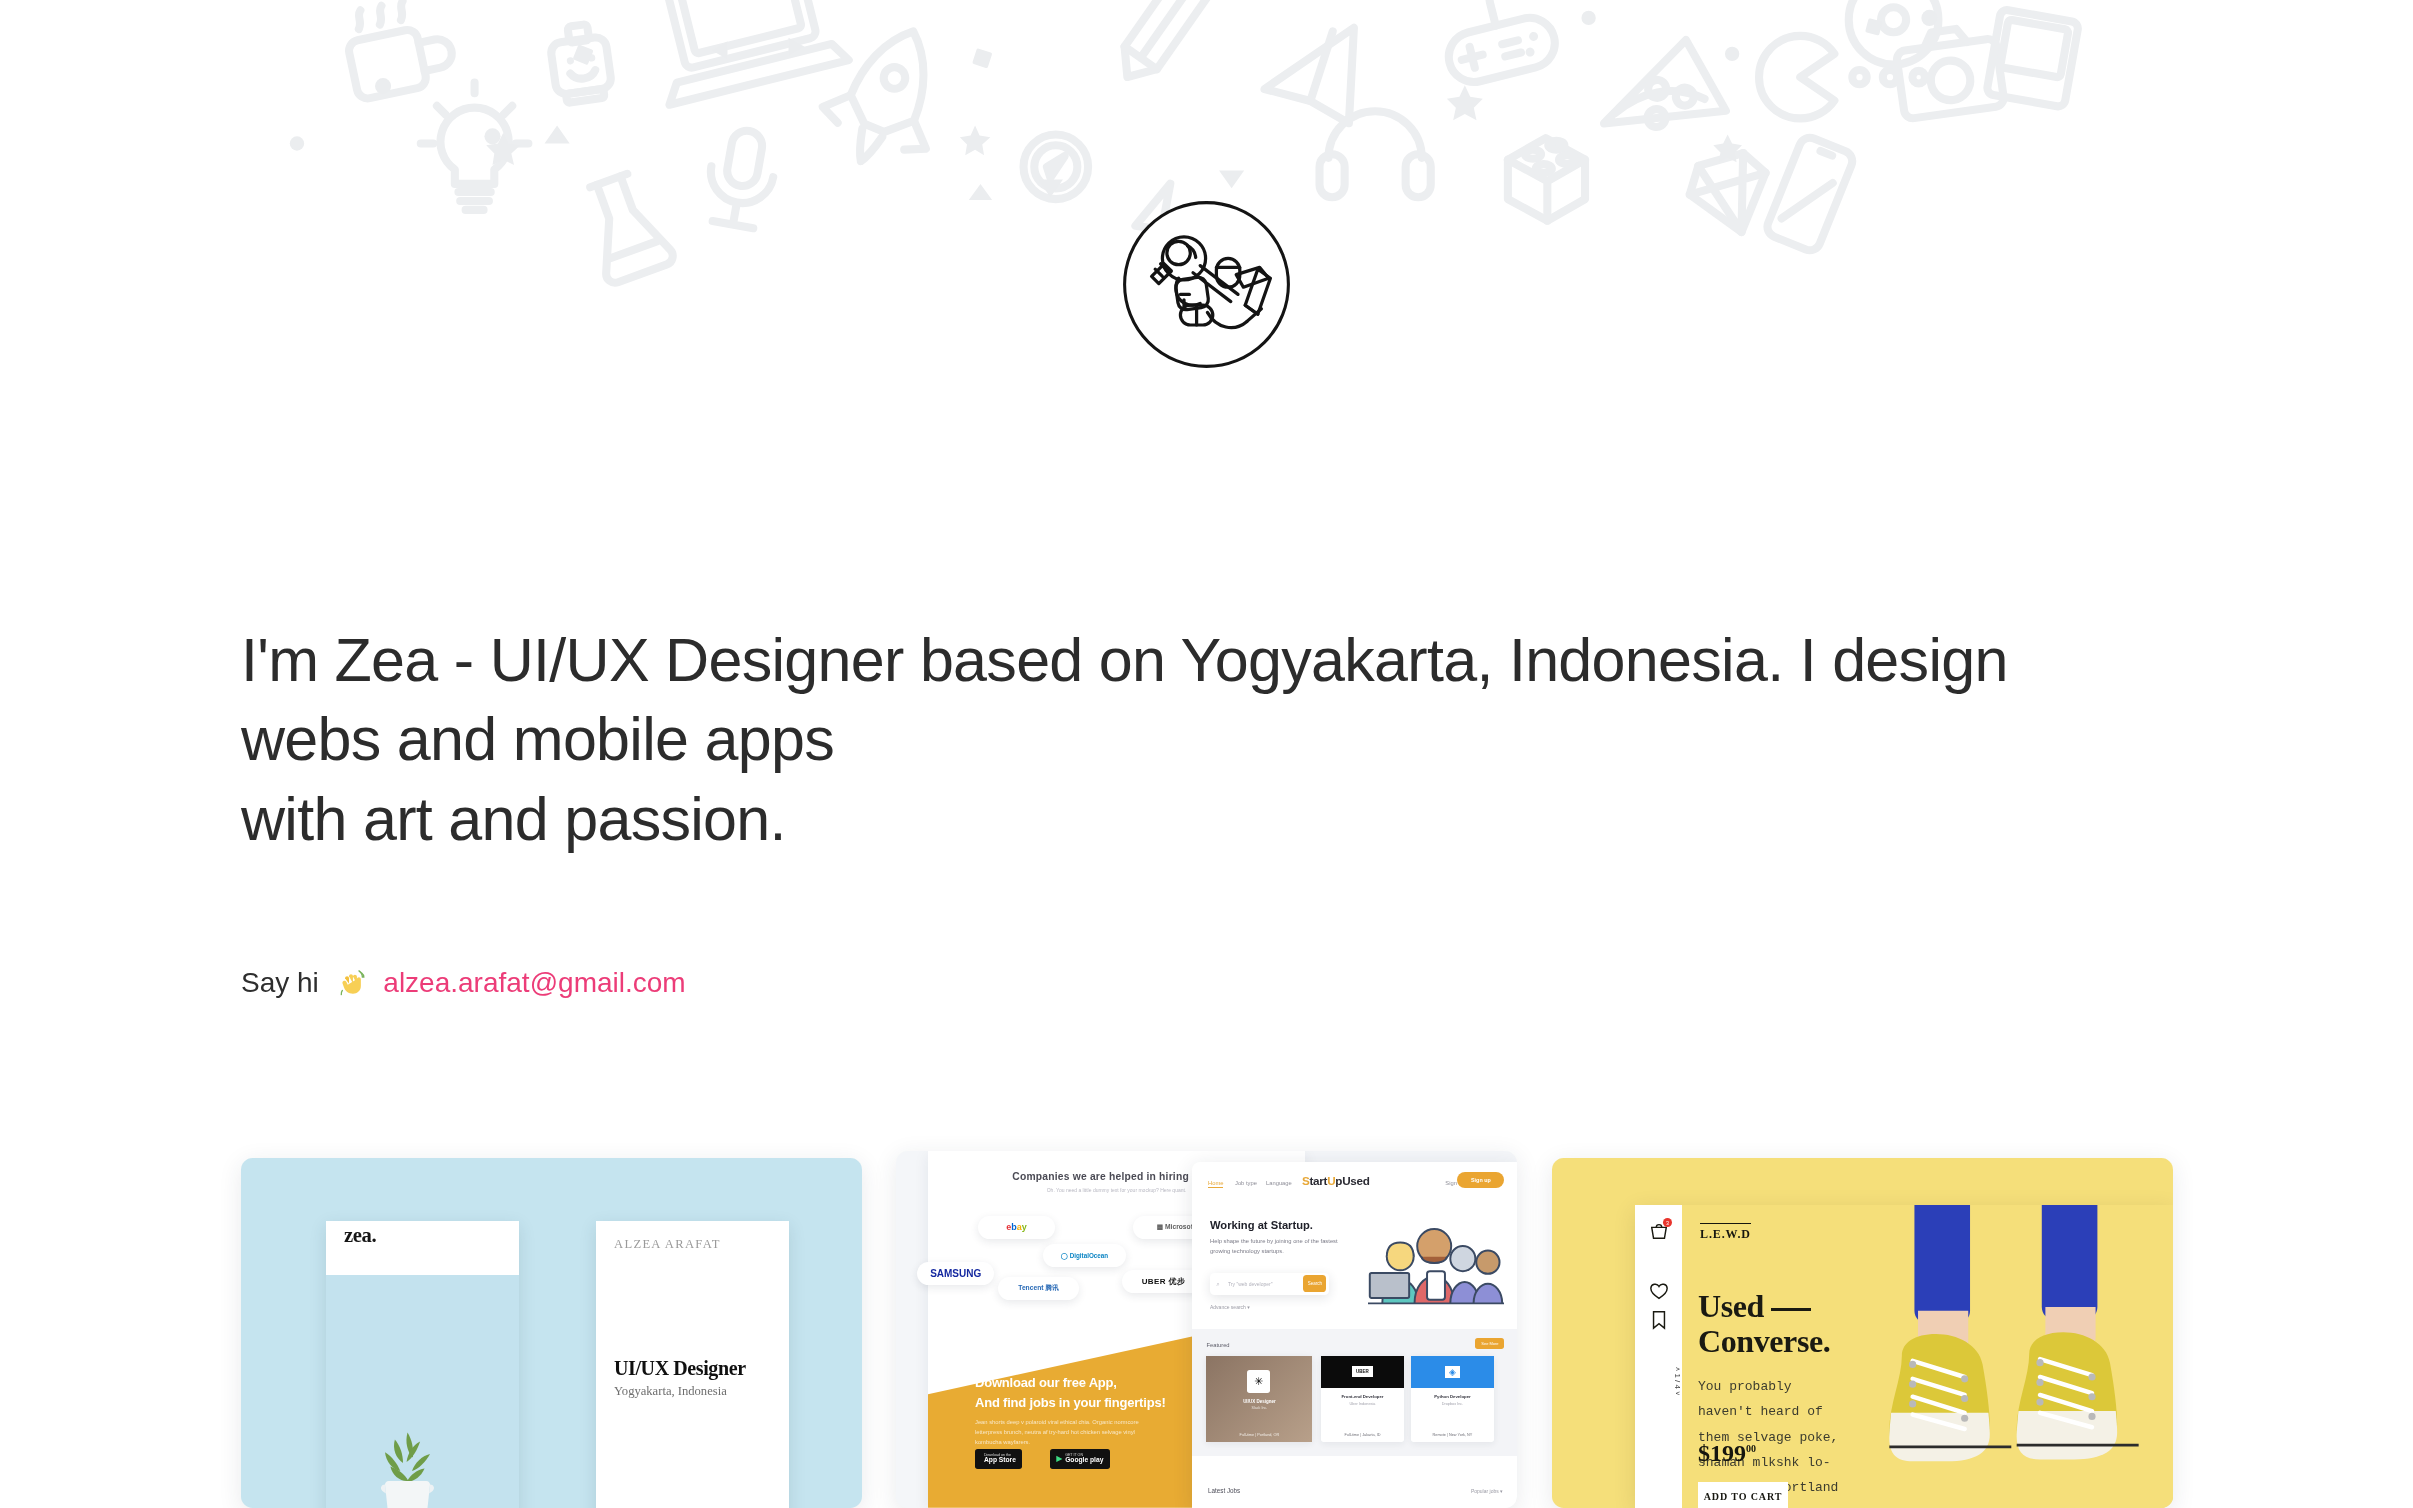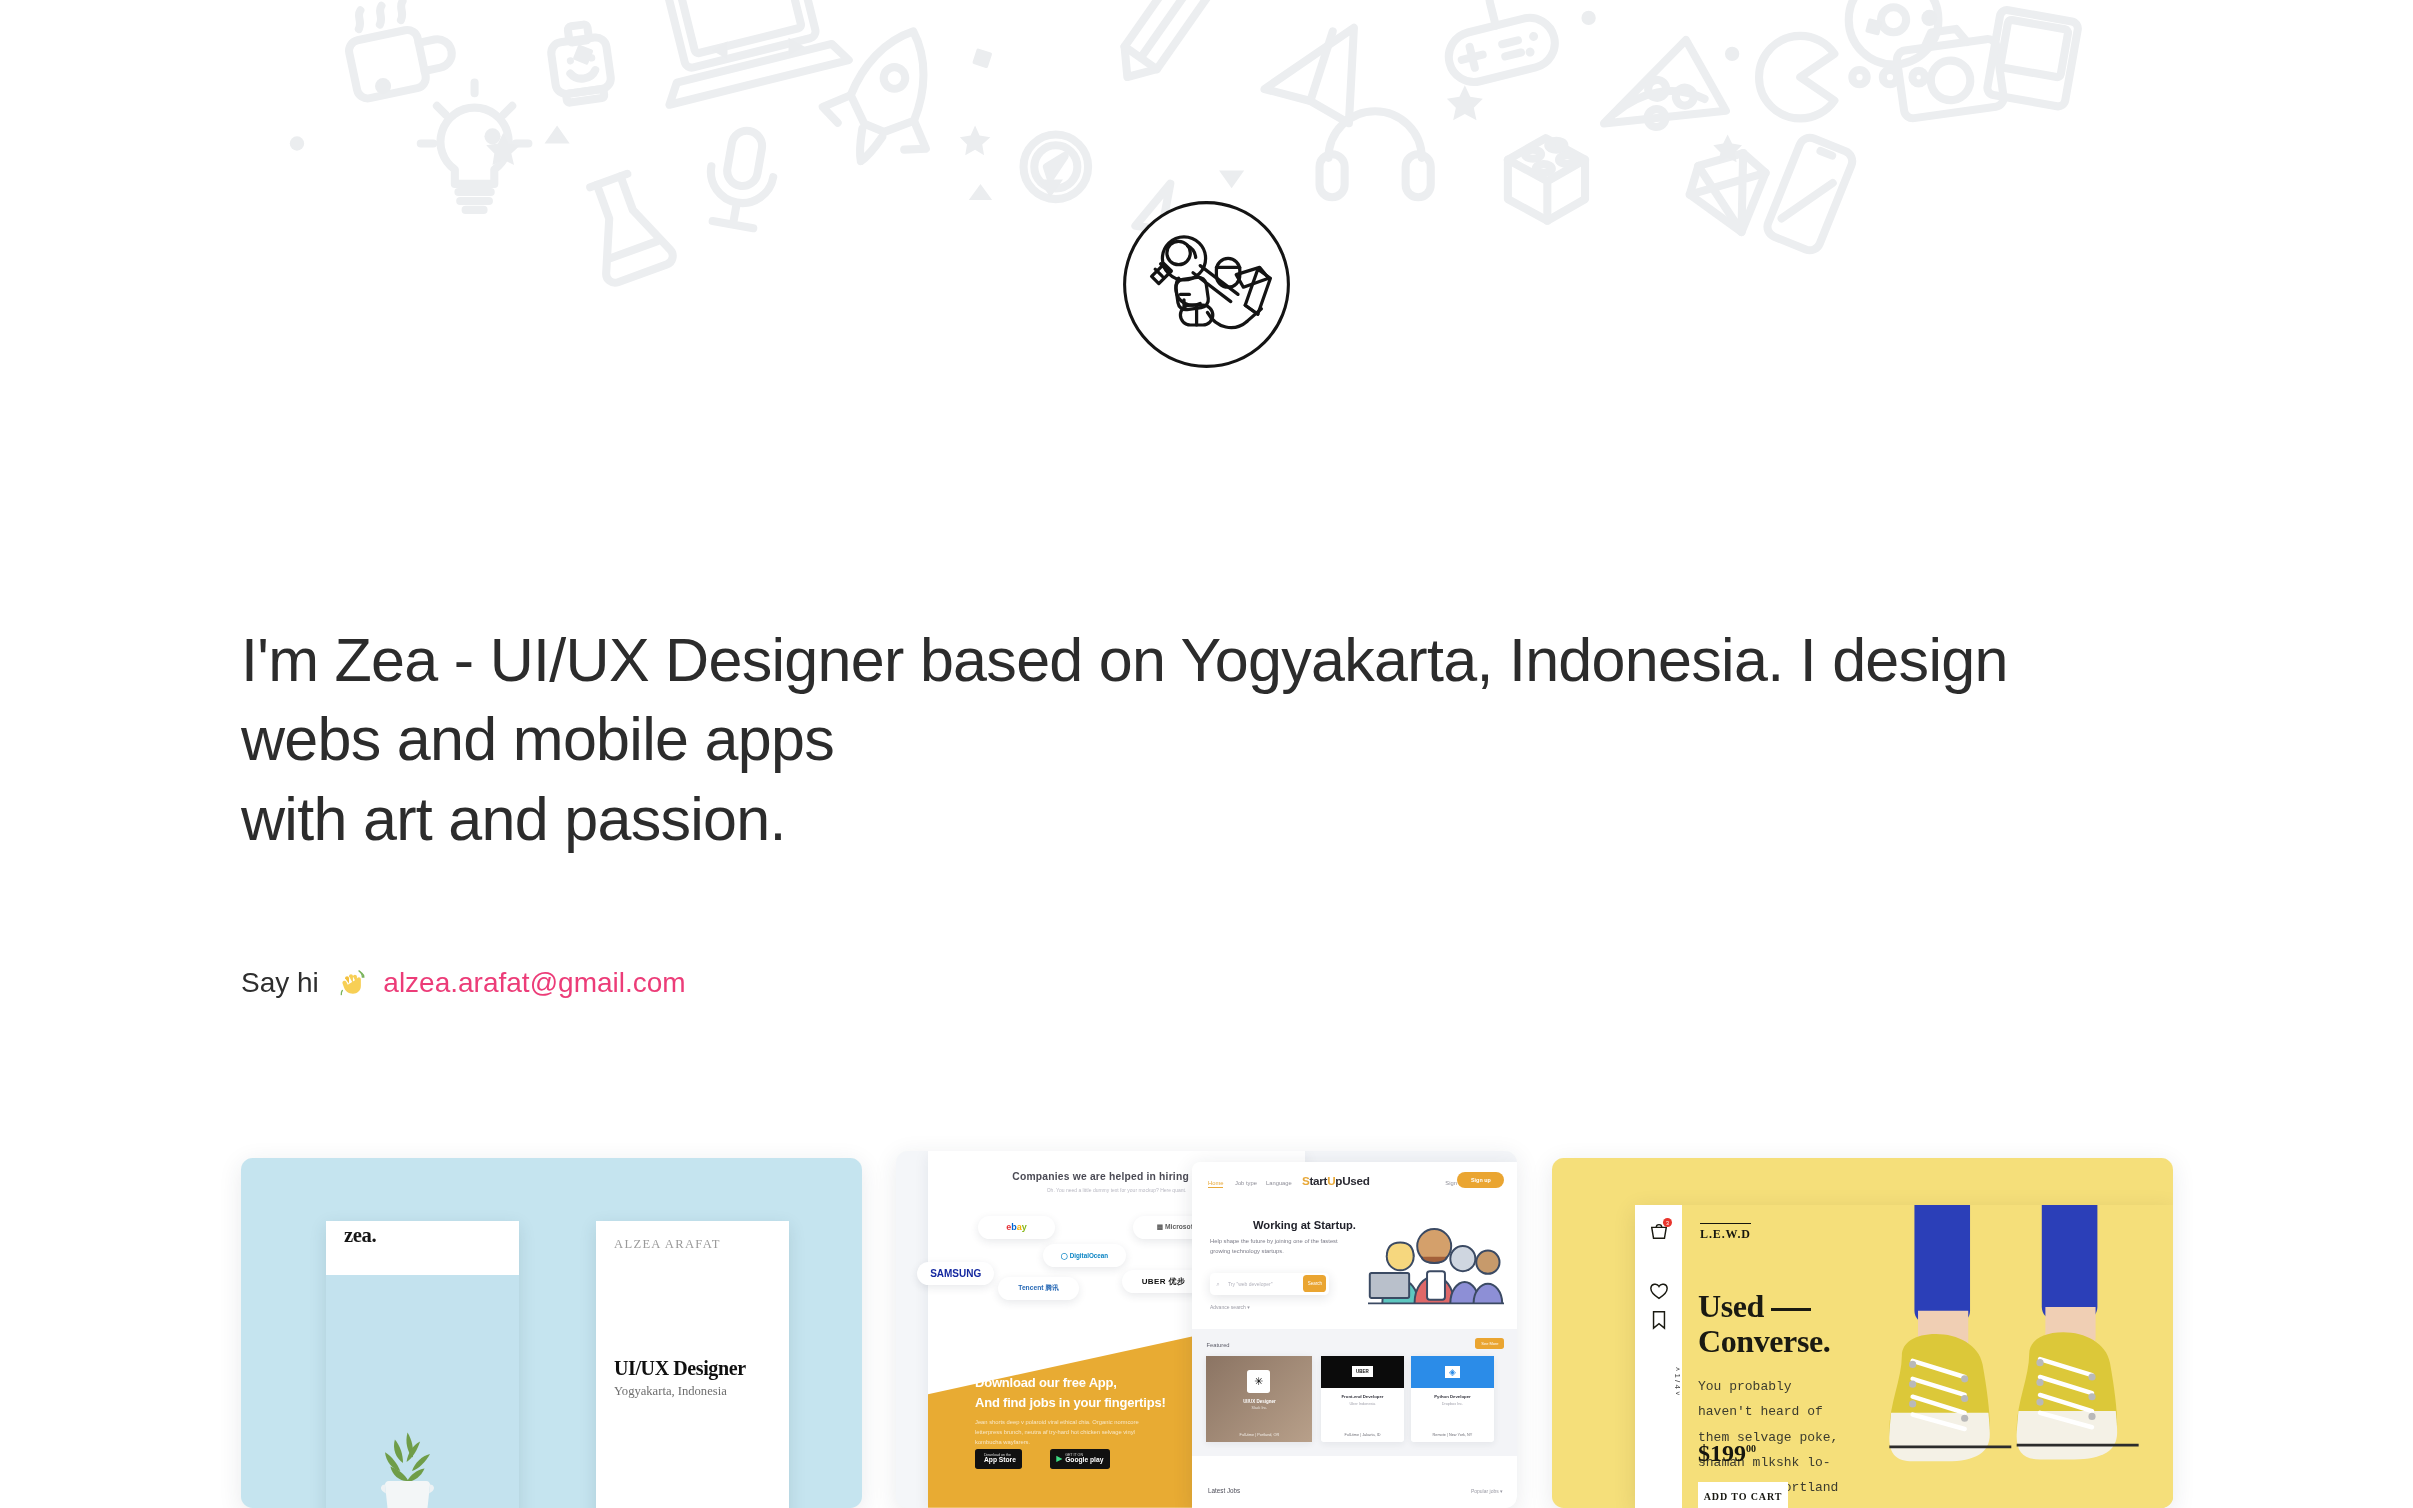--- a/index.html
+++ b/index.html
@@ -141,21 +141,21 @@
   .sj-page {
     position:absolute; left:296px; top:10.8px; width:325px; height:347px;
     background:#fff; border-radius:8px 0 0 0;
     box-shadow:0 4.5px 20px rgba(30,40,60,0.12); overflow:hidden;
   }
   .sj-nav { position:absolute; left:0; top:14.4px; width:325px; height:20px; }
   .sj-nav-item { position:absolute; font-size:5.8px; color:#8e8e98; }
   .sj-brand { position:absolute; left:110px; top:12.6px; font-size:11.7px; font-weight:700; color:#2b2b33; letter-spacing:-0.3px; }
   .sj-brand .o { color:#e8a838; }
   .sj-signup { position:absolute; right:12.6px; top:10.8px; width:47px; height:15.3px; border-radius:8px; background:#eaa531; color:#fff; font-size:5.4px; font-weight:700; display:flex; align-items:center; justify-content:center; }
-  .sj-h1 { position:absolute; left:18px; top:57px; font-size:11.2px; font-weight:700; color:#20212a;margin-left:43px; }
+  .sj-h1 { position:absolute; left:18px; top:57px; font-size:11.2px; font-weight:700; color:#20212a; }
   .sj-p  { position:absolute; left:18px; top:74px; width:135px; font-size:5.8px; line-height:1.85; color:#7b7b87; }
   .sj-search { position:absolute; left:18px; top:111px; width:119px; height:22.4px; background:#fff; border-radius:4.5px; box-shadow:0 2.7px 10.8px rgba(30,40,60,0.12); display:flex; align-items:center; }
   .sj-search .ph { font-size:5px; color:#b2b2bc; margin-left:18px; }
   .sj-search .btn { position:absolute; right:2.7px; top:2.7px; width:23px; height:17px; border-radius:3.6px; background:#eaa531; color:#fff; font-size:4.5px; display:flex; align-items:center; justify-content:center; }
   .sj-adv { position:absolute; left:18px; top:142px; font-size:5px; color:#9a9aa4; }
   .sj-feat-band { position:absolute; left:0; top:167px; width:325px; height:127px; background:#f3f4f7; }
   .sj-feat-l { position:absolute; left:14.4px; top:180px; font-size:5.8px; color:#60606c; }
   .sj-see { position:absolute; right:12.6px; top:176px; width:29px; height:11.7px; border-radius:2.7px; background:#eaa531; color:#fff; font-size:4px; display:flex; align-items:center; justify-content:center; }
   .sj-job { position:absolute; top:194px; background:#fff; border-radius:2.7px; box-shadow:0 1.8px 7.2px rgba(30,40,60,0.07); }
   .sj-job .thumb { position:absolute; left:0; top:0; right:0; height:32px; }

